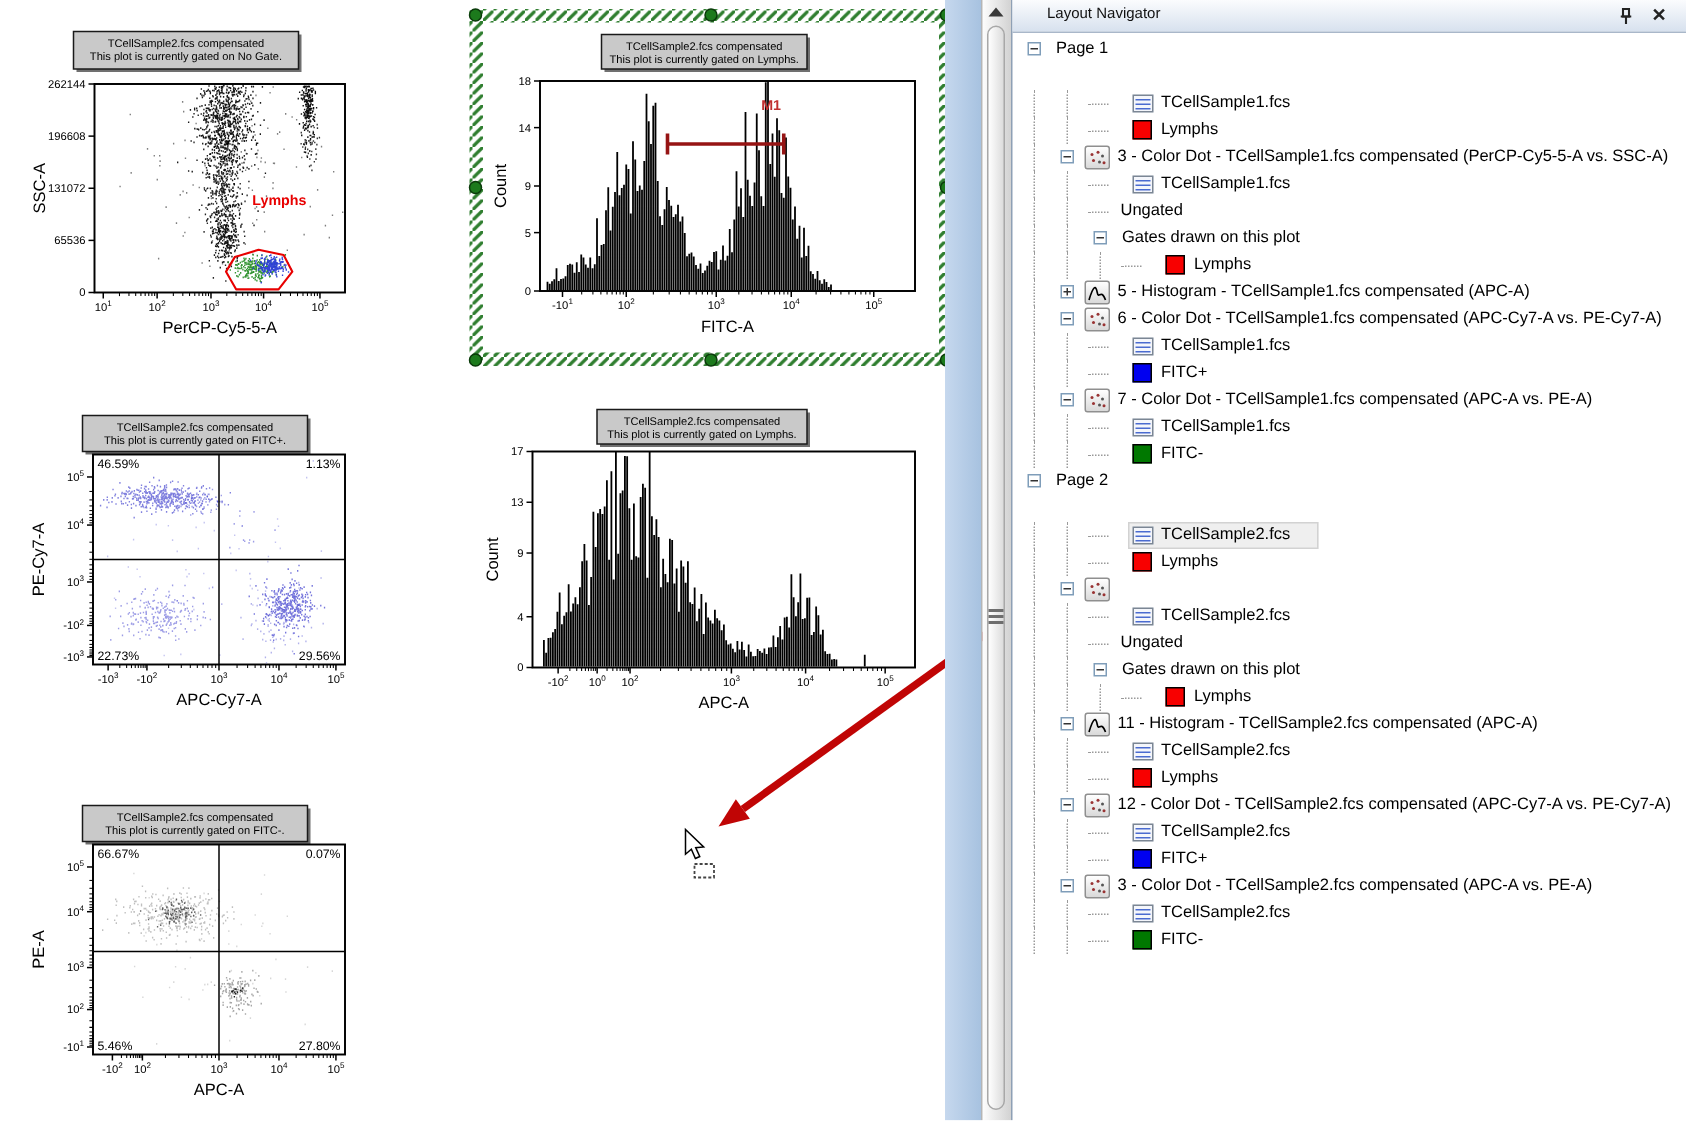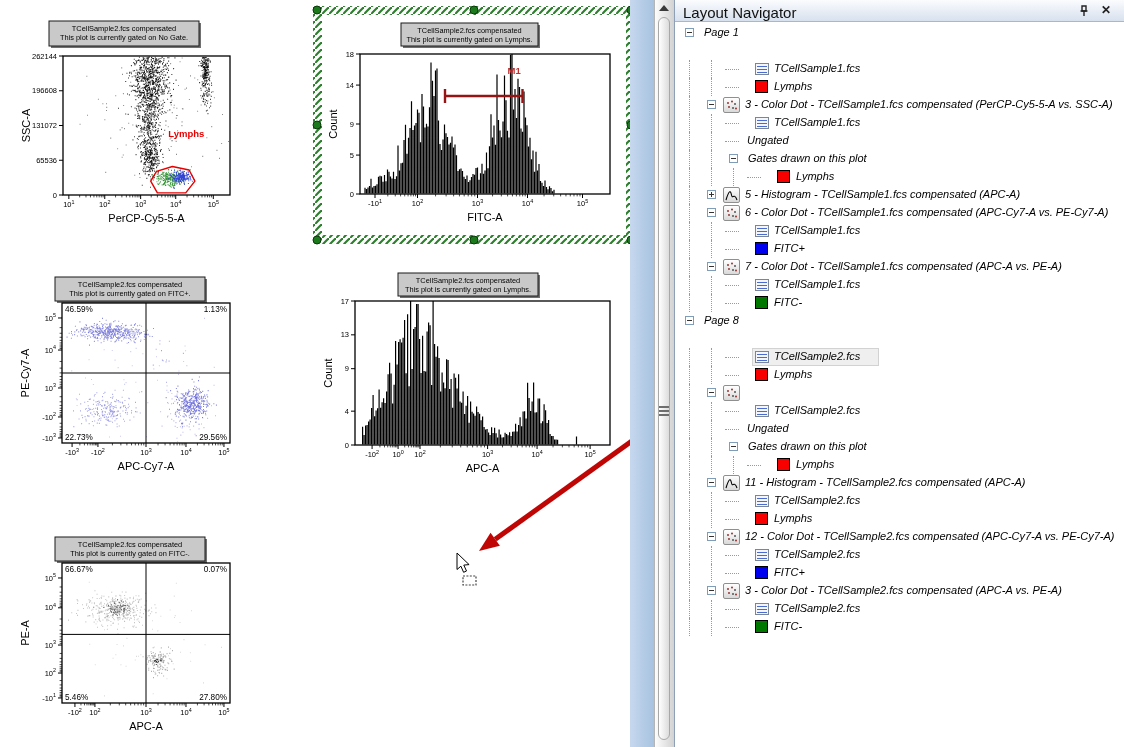--- a/index.html
+++ b/index.html
@@ -15,26 +15,26 @@
   #splitter .up-arrow{position:absolute;left:4px;top:5px;width:0;height:0;
        border-left:5px solid transparent;border-right:5px solid transparent;border-bottom:6px solid #3a3a3a;}
   #splitter .thumb{position:absolute;left:3px;top:17px;width:12px;height:723px;border-radius:6px;
        background:linear-gradient(to right,#ffffff,#dcdcdc);border:1px solid #a8a8a8;}
   #splitter .grip{position:absolute;left:4px;top:404px;width:10px;}
   #splitter .grip div{height:0;border-top:2px solid #6e6e6e;margin:2px 0;}
   #navigator{position:absolute;left:674px;top:0;width:450px;height:747px;background:#fff;
        border-left:1px solid #8ea0b5;}
   #nav-titlebar{position:absolute;left:0;top:0;width:100%;height:22px;
        background:linear-gradient(#fbfcfe,#d7e1ee);border-bottom:1px solid #a9b7c9;}
-  #nav-title{position:absolute;left:8px;top:4px;font-size:15px;color:#111;}
+  #nav-title{position:absolute;left:23px;top:4px;font-size:10px;color:#111;}
   #nav-pin{position:absolute;right:32px;top:3px;width:16px;height:16px;cursor:default;}
   #nav-close{position:absolute;right:10px;top:2px;width:16px;height:16px;font-size:12px;
        font-weight:bold;color:#222;text-align:center;line-height:16px;}
   #tree{position:absolute;left:0;top:22px;width:100%;height:725px;overflow:hidden;}
-  .trow{position:absolute;height:18px;width:100%;font-size:11px;color:#000;font-style:italic;}
+  .trow{position:absolute;height:18px;width:100%;font-size:11px;color:#000;}
   .guide{position:absolute;top:0;width:1px;height:18px;border-left:1px dotted #9a9a9a;}
   .stub{position:absolute;height:1px;border-top:1px dotted #9a9a9a;}
   .ebox{position:absolute;width:9px;height:9px;background:#fff;border:1px solid #7f9db9;top:4px;}
   .ebox .h{position:absolute;left:1px;top:3px;width:5px;height:1px;background:#333;}
   .ebox .v{position:absolute;left:3px;top:1px;width:1px;height:5px;background:#333;}
   .ticon{position:absolute;top:1px;width:17px;height:16px;
        background:linear-gradient(#ffffff,#d9d9d9);border:1px solid #8f8f8f;border-radius:2px;}
   .fileicon{position:absolute;top:3px;width:14px;height:12px;background:#f4f6fb;border:1px solid #7b8694;}
   .fileicon div{height:1px;background:#4a6bd0;margin:2px 1px 0 1px;}
   .gsq{position:absolute;top:2px;width:13px;height:13px;border:1px solid #000;}
@@ -680,21 +680,21 @@
           <div class="guide" style="left:14px"></div>
           <div class="guide" style="left:36px"></div>
           <div class="stub" style="left:50px;width:14px;top:9px"></div>
           <div class="gsq" style="left:80px;background:#007800"></div>
           <span class="tlabel" style="left:99px">FITC-</span>
         </div>
         <div class="trow" style="top:290px">
           <div class="ebox" style="left:10px">
             <div class="h"></div>
           </div>
-          <span class="tlabel" style="left:29px">Page 8</span>
+          <span class="tlabel" style="left:29px">Page 2</span>
         </div>
         <div class="trow" style="top:326px">
           <div class="guide" style="left:14px"></div>
           <div class="guide" style="left:36px"></div>
           <div class="stub" style="left:50px;width:14px;top:9px"></div>
           <div class="hovbg" style="left:77px;width:127.2px"></div>
           <div class="fileicon" style="left:80px">
             <div></div>
             <div></div>
             <div></div>

